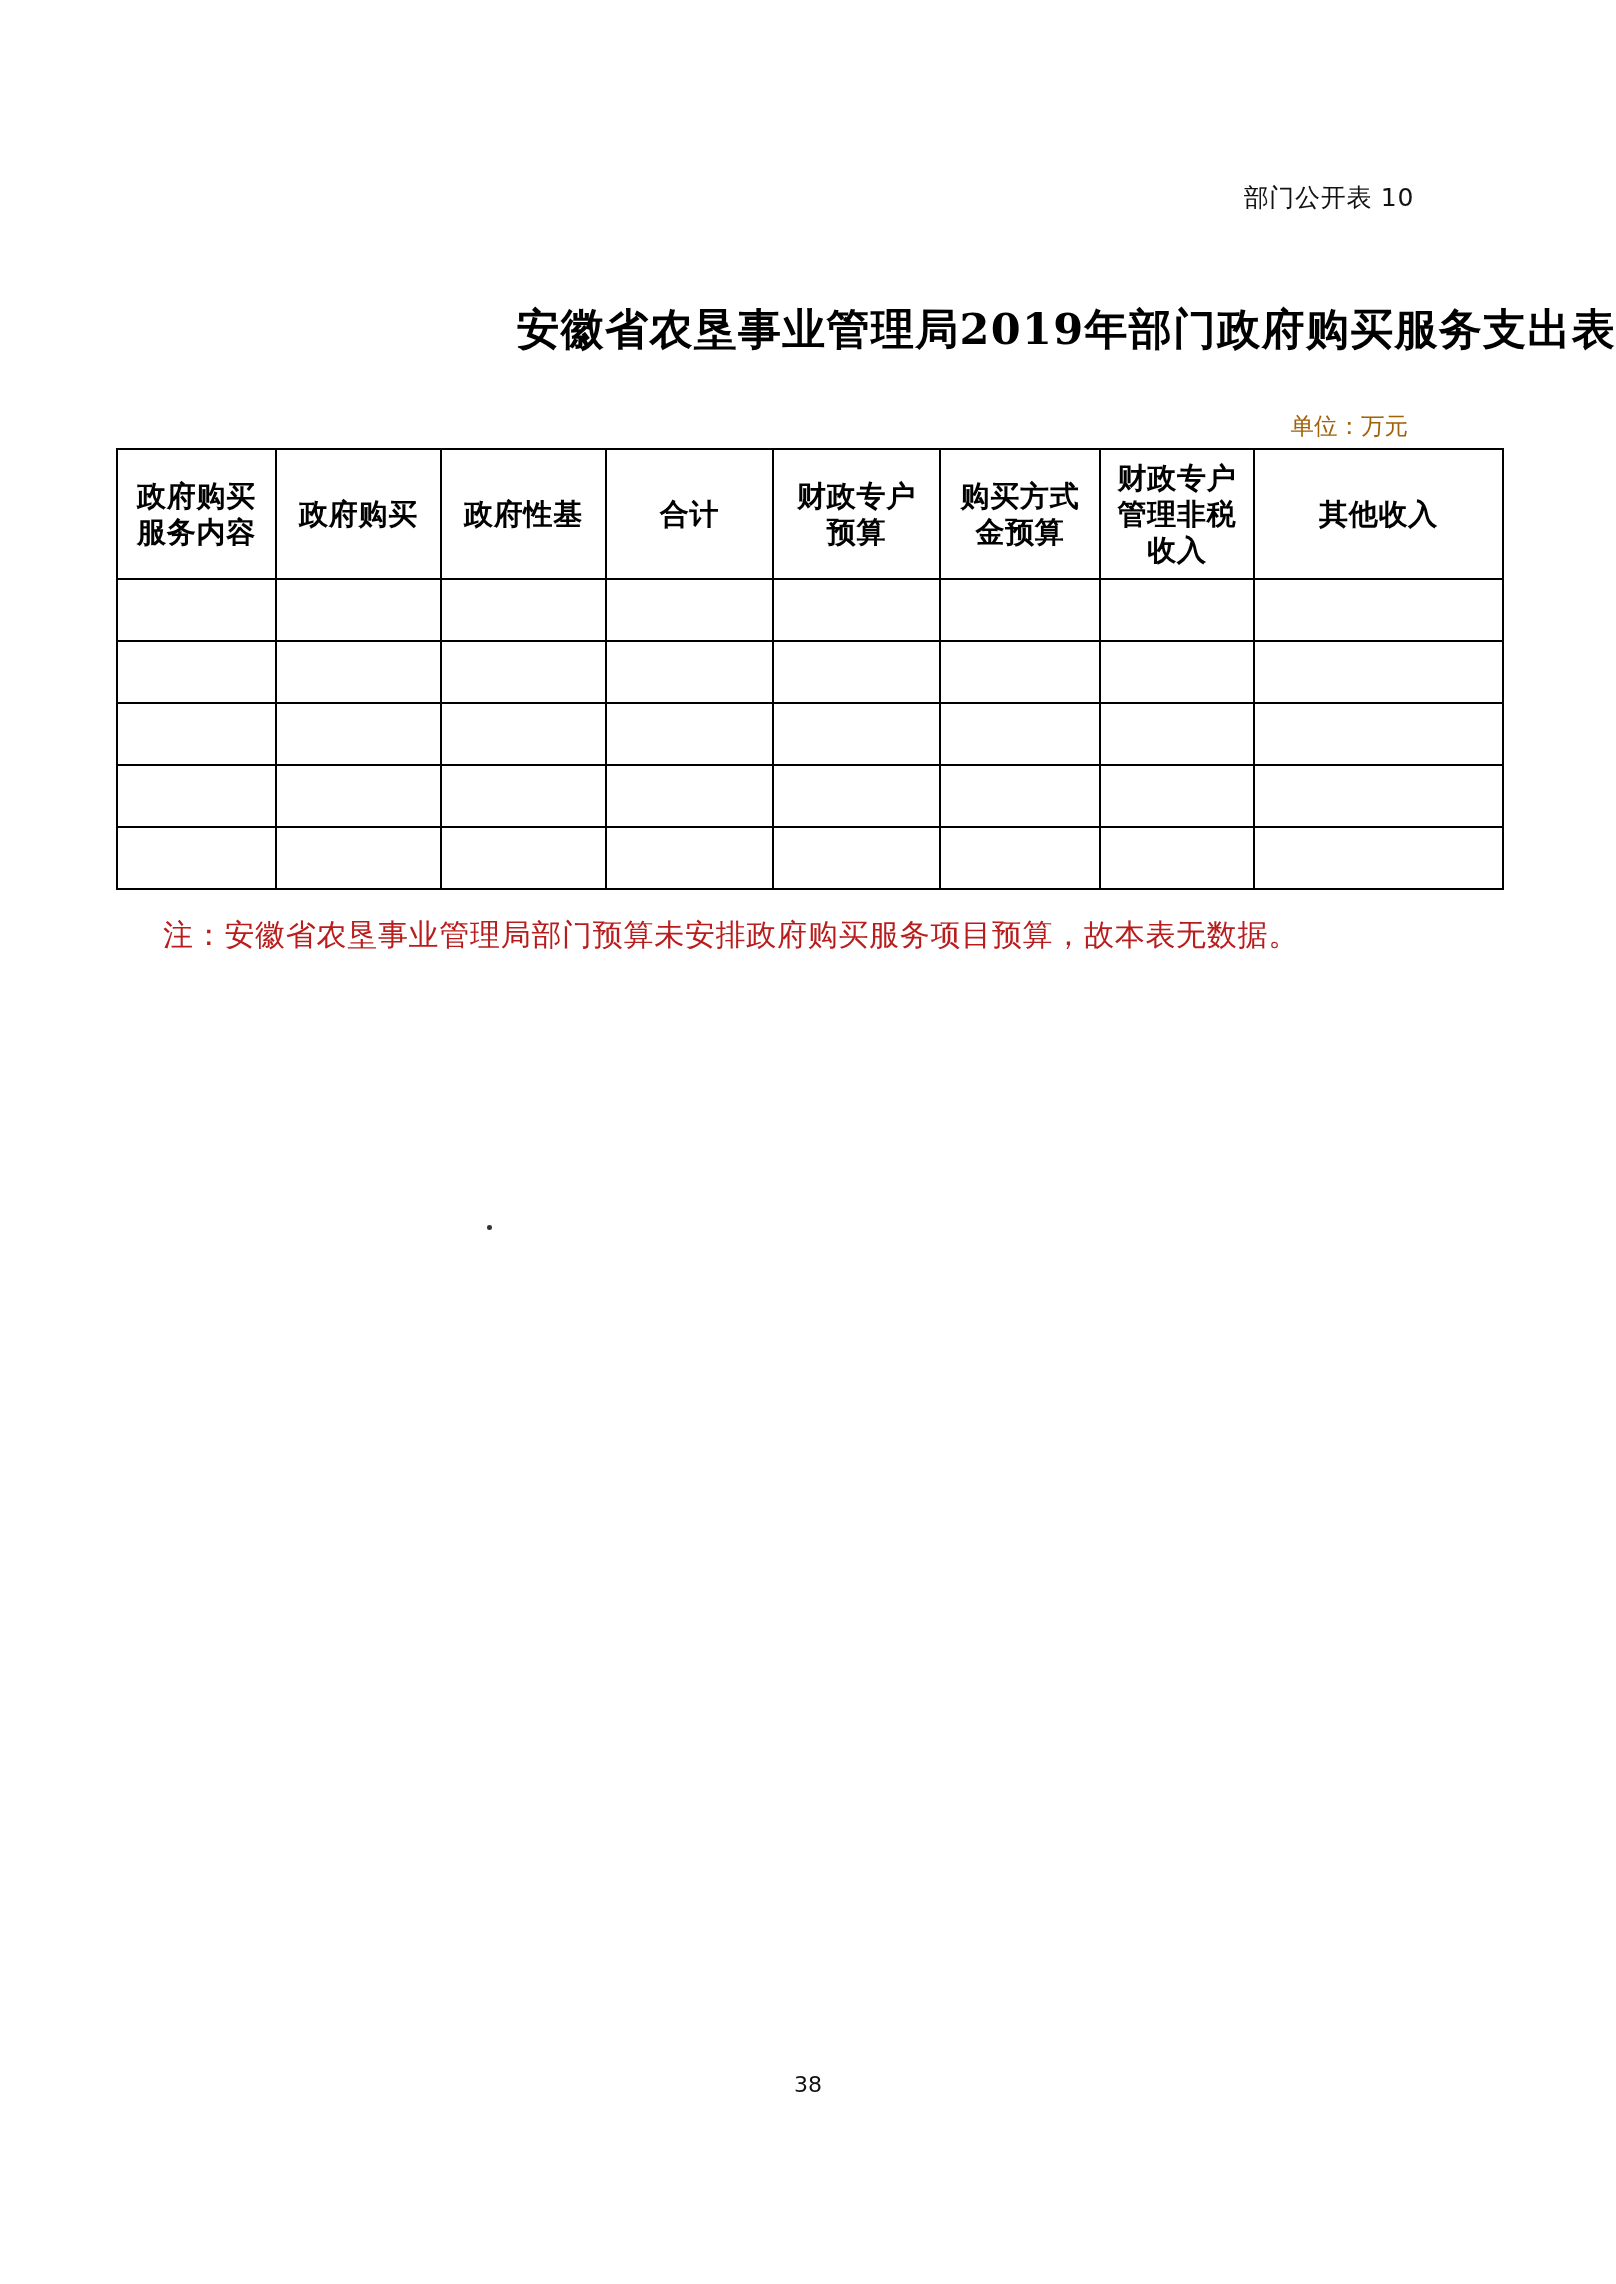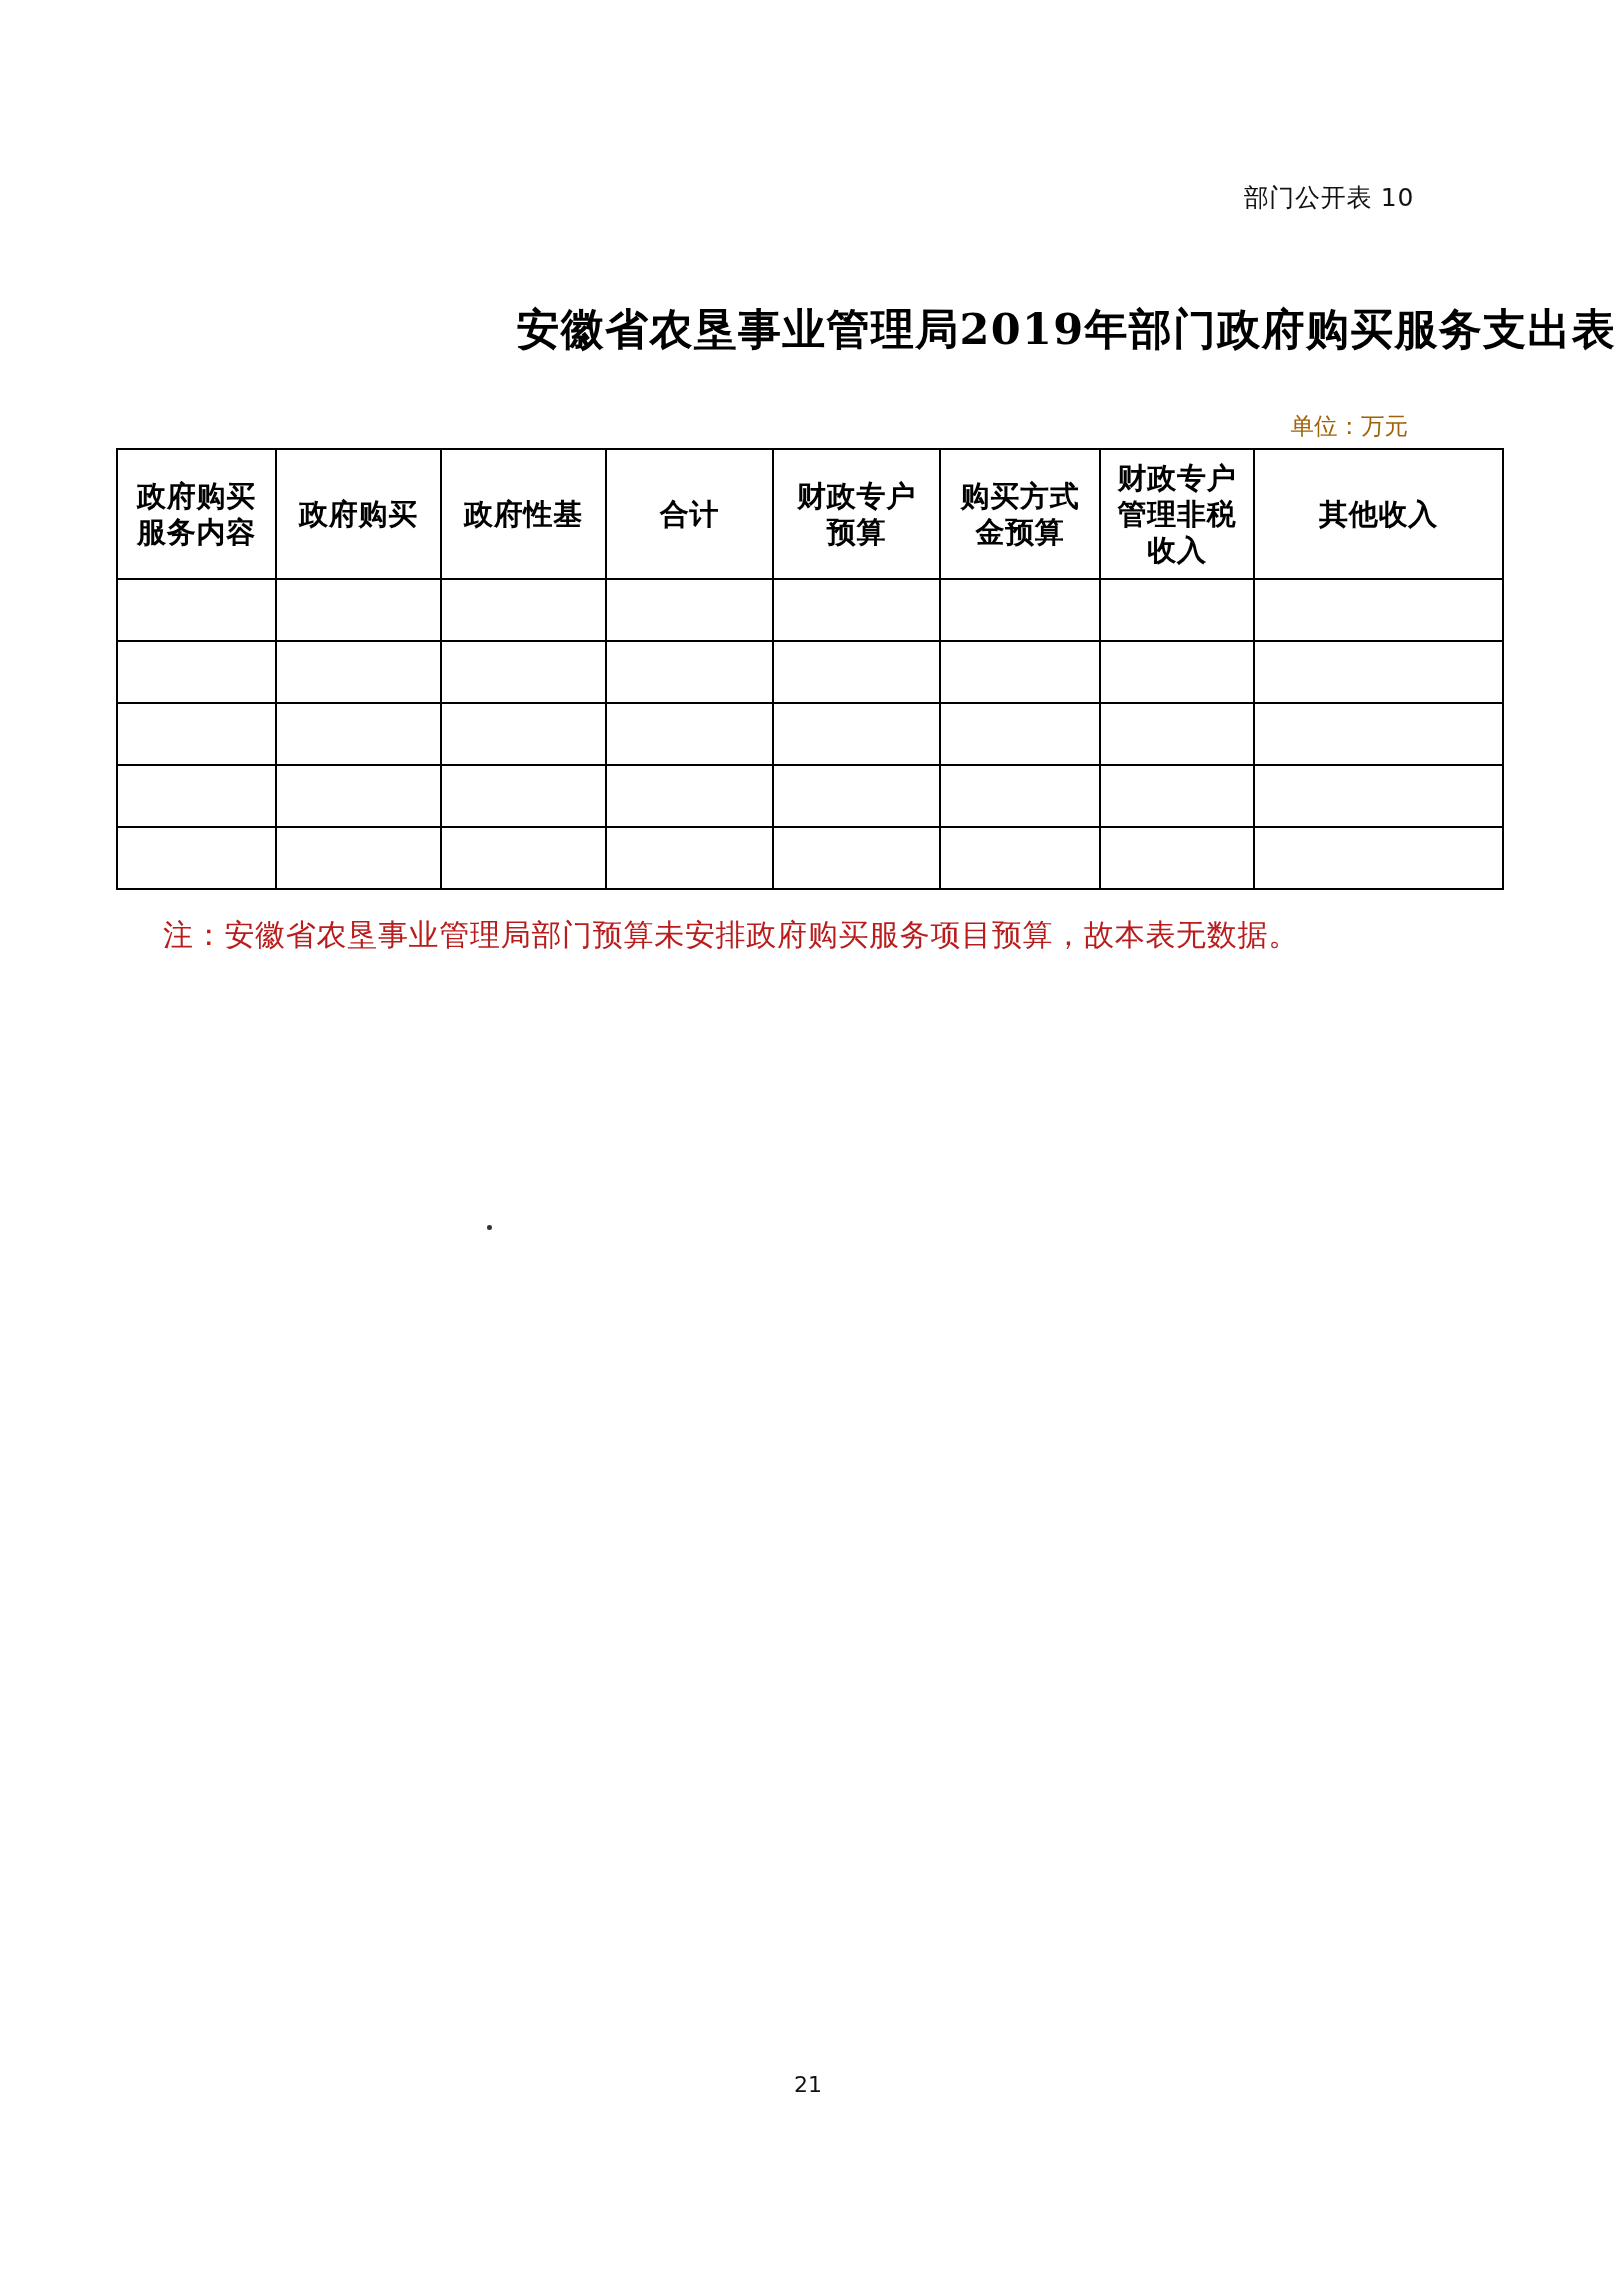--- a/index.html
+++ b/index.html
@@ -225,16 +225,16 @@
         <td class="body-cell"></td>
         <td class="body-cell"></td>
       </tr>
     </tbody>
   </table>
 
   <div class="note">注：安徽省农垦事业管理局部门预算未安排政府购买服务项目预算，故本表无数据。</div>
 
   <div class="stray-dot"></div>
 
-  <div class="page-number">21</div>
+  <div class="page-number">38</div>
 
 </div>
 
 
 </body></html>

